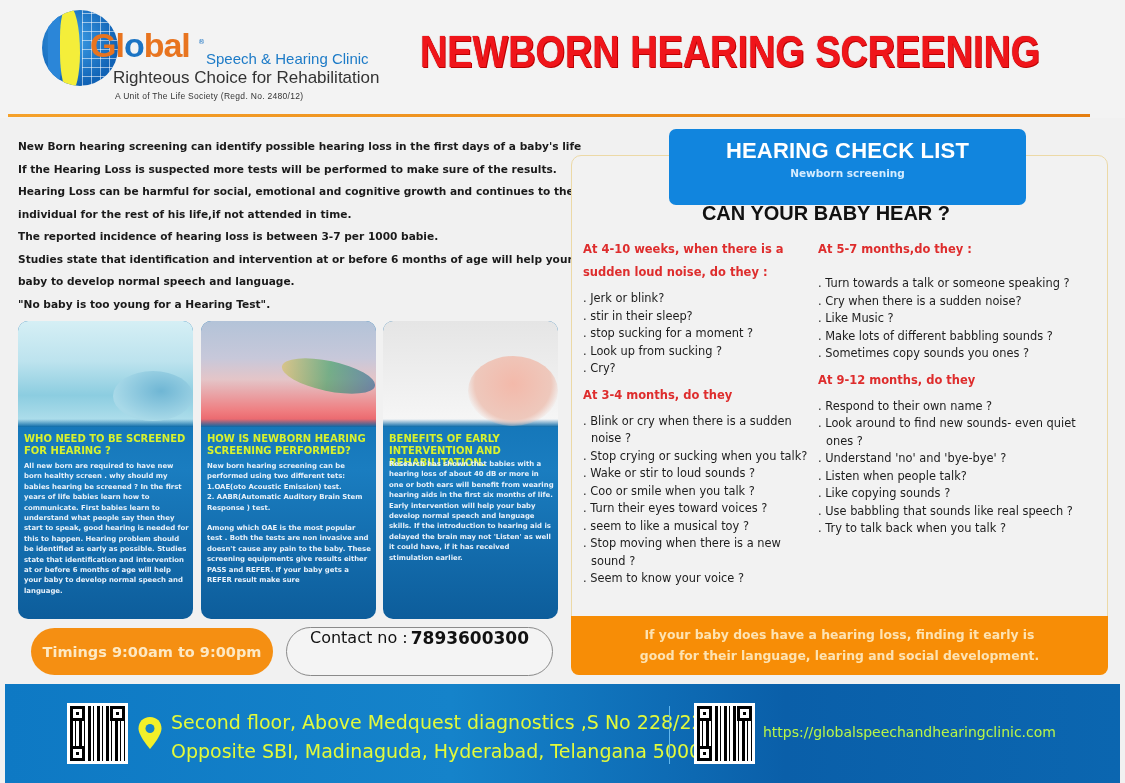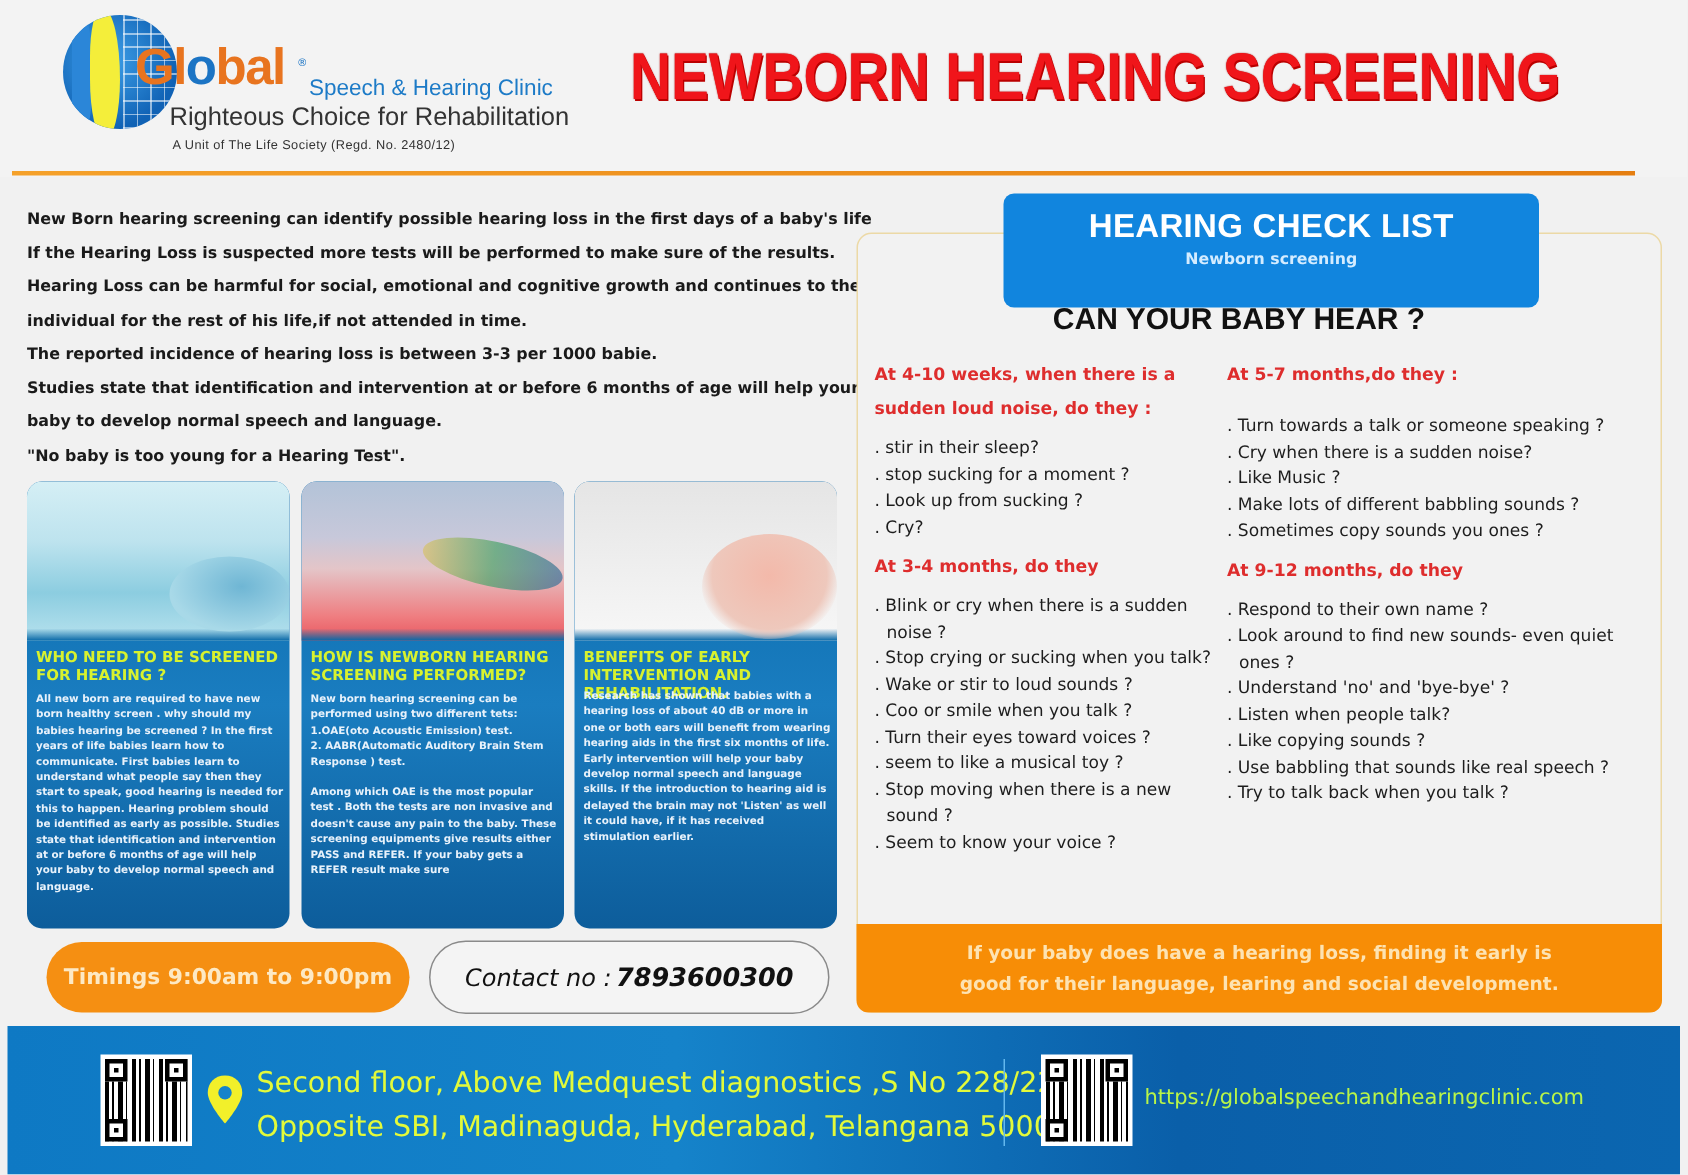--- a/index.html
+++ b/index.html
@@ -114,21 +114,21 @@
 
   
   .timings {
     position: absolute; left: 31px; top: 628px; width: 242px; height: 47px; border-radius: 24px;
     background: #f58f12; color: #fde9c4; font-size: 14.5px; font-weight: bold;
     display: flex; align-items: center; justify-content: center; white-space: nowrap;
   }
   .contact {
     position: absolute; left: 286px; top: 627px; width: 267px; height: 49px; border-radius: 25px;
     border: 1.5px solid #8a8a8a; background: #f4f4f4;
-    display: flex; align-items: center; justify-content: center; white-space: nowrap; font-style: italic;
+    display: flex; justify-content: center; white-space: nowrap;
   }
   .contact .lbl { font-size: 16px; color: #111; }
   .contact .num { font-size: 17px; font-weight: bold; color: #111; margin-left: 3px; }
 
   
   .checklist-frame {
     position: absolute; left: 571px; top: 155px; width: 537px; height: 520px;
     border: 1.5px solid #ecd9a6; border-radius: 10px; background: #f2f2f2;
   }
   .check-banner {
@@ -208,21 +208,21 @@
   </div>
   <div class="main-title">NEWBORN HEARING SCREENING</div>
   <div class="header-rule"></div>
 </div>
 
 <div class="intro">
   <p>New Born hearing screening can identify possible hearing loss in the first days of a baby's life</p>
   <p>If the Hearing Loss is suspected more tests will be performed to make sure of the results.</p>
   <p>Hearing Loss can be harmful for social, emotional and cognitive growth and continues to the</p>
   <p>individual for the rest of his life,if not attended in time.</p>
-  <p>The reported incidence of hearing loss is between 3-3 per 1000 babie.</p>
+  <p>The reported incidence of hearing loss is between 3-7 per 1000 babie.</p>
   <p>Studies state that identification and intervention at or before 6 months of age will help your</p>
   <p>baby to develop normal speech and language.</p>
   <p>"No baby is too young for a Hearing Test".</p>
 </div>
 
 <div class="cards">
   <div class="card c1">
     <div class="photo">
         <div class="fade"></div>
       </div>
@@ -260,20 +260,21 @@
 <div class="checklist-frame"></div>
 <div class="check-banner">
   <div class="t1">HEARING CHECK LIST</div>
   <div class="t2">Newborn screening</div>
 </div>
 <div class="can-hear">CAN YOUR BABY HEAR ?</div>
 
 <div class="col left">
   <div class="sec-title">At 4-10 weeks, when there is a sudden loud noise, do they :</div>
   <div class="gap-sm"></div>
+  <div class="item">. Jerk or blink?</div>
   <div class="item">. stir in their sleep?</div>
   <div class="item">. stop sucking for a moment ?</div>
   <div class="item">. Look up from sucking ?</div>
   <div class="item">. Cry?</div>
   <div class="gap-sm"></div>
   <div class="sec-title">At 3-4 months, do they</div>
   <div class="gap-sm"></div>
   <div class="item">. Blink or cry when there is a sudden noise ?</div>
   <div class="item">. Stop crying or sucking when you talk?</div>
   <div class="item">. Wake or stir to loud sounds ?</div>

